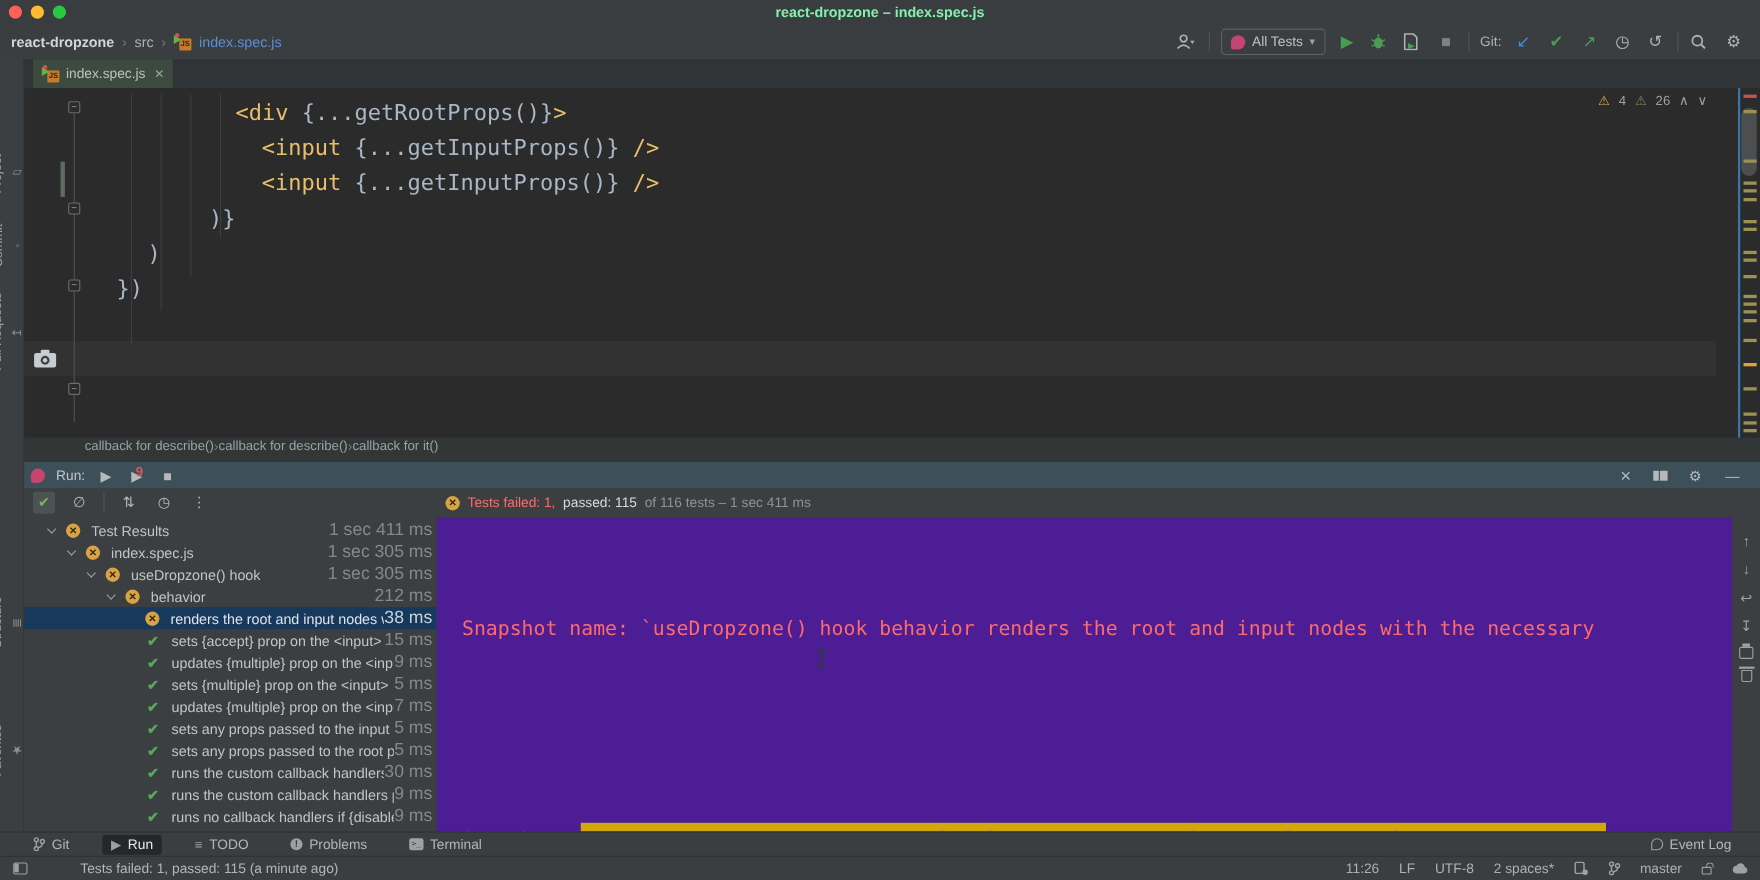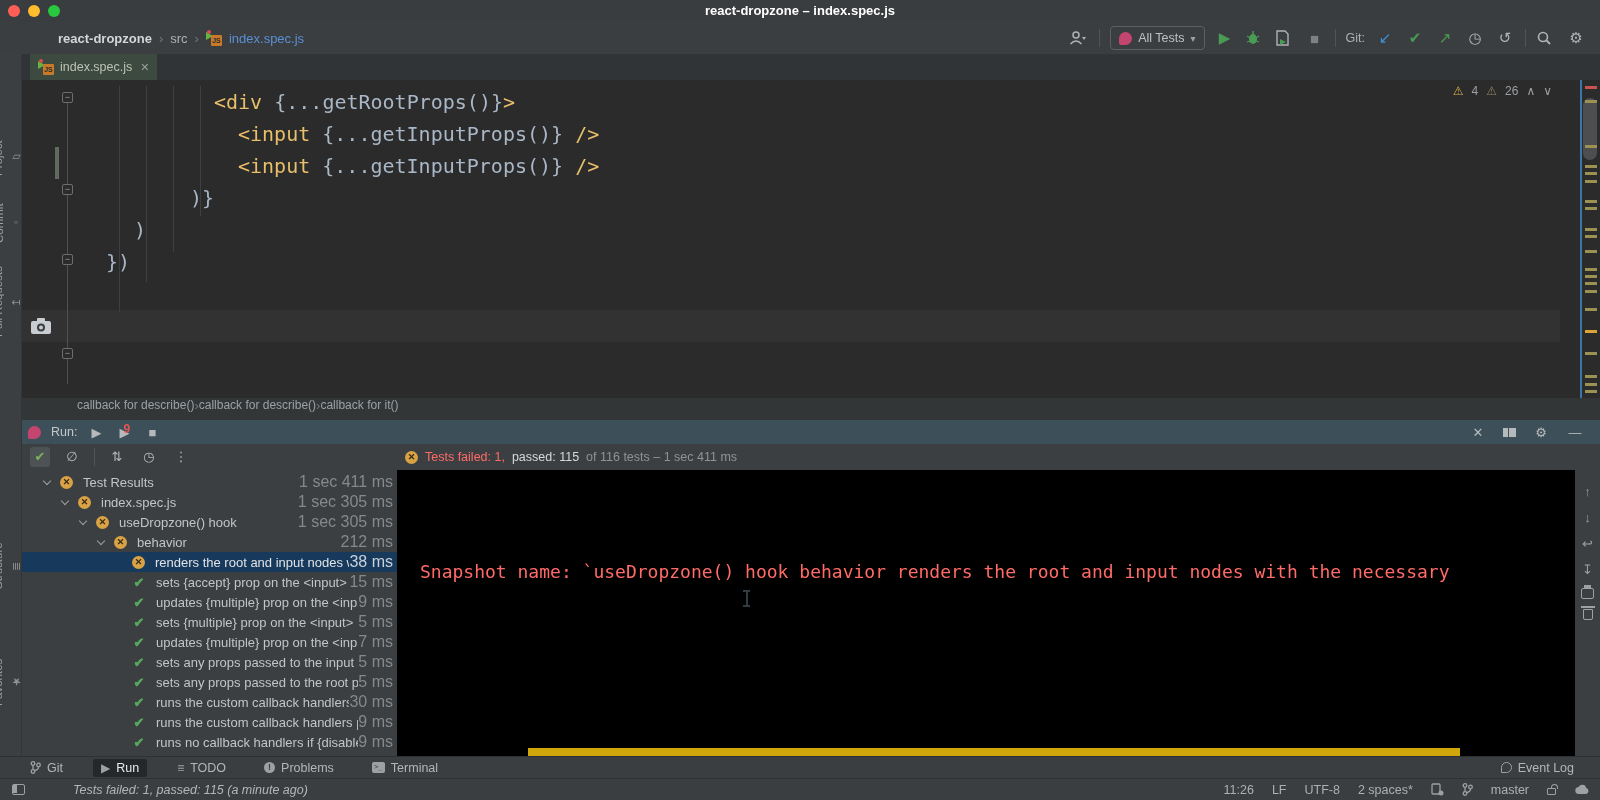--- a/index.html
+++ b/index.html
@@ -7,26 +7,26 @@
     font-family:"Liberation Sans", sans-serif; }
   #app { position:relative; width:1600px; height:800px; background:#3c3f41; color:#b6b9bc; }
 
   
   #titlebar { position:absolute; left:0; top:0; width:1600px; height:22px; background:#3a3d3f; }
   .tl { position:absolute; top:5px; width:12px; height:12px; border-radius:50%; }
   #tl-close{ left:8px;  background:#ff5f57; }
   #tl-min  { left:28px; background:#febc2e; }
   #tl-max  { left:48px; background:#28c840; }
   #win-title{ position:absolute; left:0; right:0; top:3px; text-align:center;
-    font-size:13px; font-weight:bold; color:#ffffff; }
+    font-size:13px; font-weight:bold; color:#86efac; }
 
   
   #navbar { position:absolute; left:0; top:22px; width:1600px; height:32px; background:#3b3e40;
     display:flex; align-items:center; }
-  #breadcrumb { display:flex; align-items:center; gap:7px; padding-left:10px; font-size:13px;margin-left:48px; }
+  #breadcrumb { display:flex; align-items:center; gap:7px; padding-left:10px; font-size:13px; }
   .crumb { color:#aeb1b4; cursor:default; }
   .crumb.b0 { font-weight:bold; color:#d3d6d9; }
   .crumb.b2 { color:#5a8fd4; }
   .bsep { color:#75797c; font-size:13px; }
   #nav-right { margin-left:auto; display:flex; align-items:center; gap:10px; padding-right:14px; }
   .navicon { font-size:15px; color:#afb2b5; width:20px; text-align:center; cursor:default; }
   .green { color:#499c54; } .grayed { color:#7d8184; }
   .vsep { width:1px; height:18px; background:#515456; }
   #runconfig { display:flex; align-items:center; gap:6px; border:1px solid #5e6163; border-radius:4px;
     height:24px; padding:0 8px; font-size:12.5px; color:#bdc0c3; }
@@ -115,21 +115,21 @@
     transform:rotate(45deg); flex:none; margin-top:-3px; }
   .trow .sp { flex:none; }
   .failball { width:13px; height:13px; border-radius:50%; background:#d9a245; color:#332a14;
     font-size:9px; font-weight:bold; line-height:13px; text-align:center; flex:none; }
   .passmark { color:#56a85c; font-size:13px; font-weight:bold; flex:none; width:14px; text-align:center; }
   .tlabel { margin-left:10px; white-space:nowrap; overflow:hidden; flex:1; }
   .ttime { flex:none; font-size:16px; color:#85898c; padding-right:4px; text-align:right; }
   .trow.selected .ttime { color:#c8d2dc; }
 
   
-  #console { position:absolute; left:397px; top:470px; width:1178px; height:286px; background:#000000;
+  #console { position:absolute; left:397px; top:470px; width:1178px; height:286px; background:#4c1d95;
     overflow:hidden; font-family:"DejaVu Sans Mono", monospace; font-size:18px; line-height:32px;
     padding:22px 0 0 23px; white-space:pre; }
   .cline { height:32px; white-space:pre; }
   .c-red { color:#ff6b68; }
   .hl-snap { background:#d0a80b; color:#9c51ae; padding:5px 0; }
   #ibeam { position:absolute; left:345px; top:120px; width:9px; height:17px; z-index:3; }
   #ibeam i { position:absolute; left:4px; top:0; width:1.6px; height:17px; background:#2f3b3e; }
   #ibeam b,#ibeam s { position:absolute; left:1px; width:7px; height:1.6px; background:#2f3b3e; }
   #ibeam b{ top:0; } #ibeam s{ bottom:0; }
   #constrip { position:absolute; left:1575px; top:470px; width:25px; height:286px; background:#3c3f41;
@@ -150,21 +150,21 @@
     font-size:9px; font-weight:bold; line-height:11px; text-align:center; }
   .term-ico { width:13px; height:11px; background:#9da1a4; border-radius:2px; color:#3b3e40;
     font-size:7px; line-height:11px; text-align:center; font-family:"DejaVu Sans Mono",monospace; }
   #eventlog { margin-left:auto; display:flex; align-items:center; gap:6px; padding-right:26px; }
   .bubble { width:11px; height:11px; border:1.5px solid #9da1a4; border-radius:50% 50% 50% 0; }
 
   #statusbar { position:absolute; left:0; top:778px; width:1600px; height:22px; background:#3b3e40;
     border-top:1px solid #2f3234; display:flex; align-items:center; font-size:12.5px; color:#b3b6b9; }
   #sb-toggle { width:13px; height:11px; border:1.5px solid #9da1a4; border-radius:2px; margin-left:12px; position:relative; }
   #sb-toggle:before { content:""; position:absolute; left:0; top:0; width:4px; height:8px; background:#9da1a4; }
-  #sb-msg { margin-left:48px;font-style:italic; }
+  #sb-msg { margin-left:48px; }
   #sb-right { margin-left:auto; display:flex; align-items:center; gap:18px; padding-right:10px; color:#adb0b3; }
   .sb-ico { color:#9da1a4; font-size:12px; }
   .lock { width:9px; height:7px; border:1.5px solid #9da1a4; border-radius:1px; position:relative; margin-top:4px; }
   .lock:before { content:""; position:absolute; left:3px; top:-5px; width:5px; height:4px;
     border:1.5px solid #9da1a4; border-bottom:none; border-radius:4px 4px 0 0; }
   svg { display:block; }
 </style>
 </head>
 <body>
 

